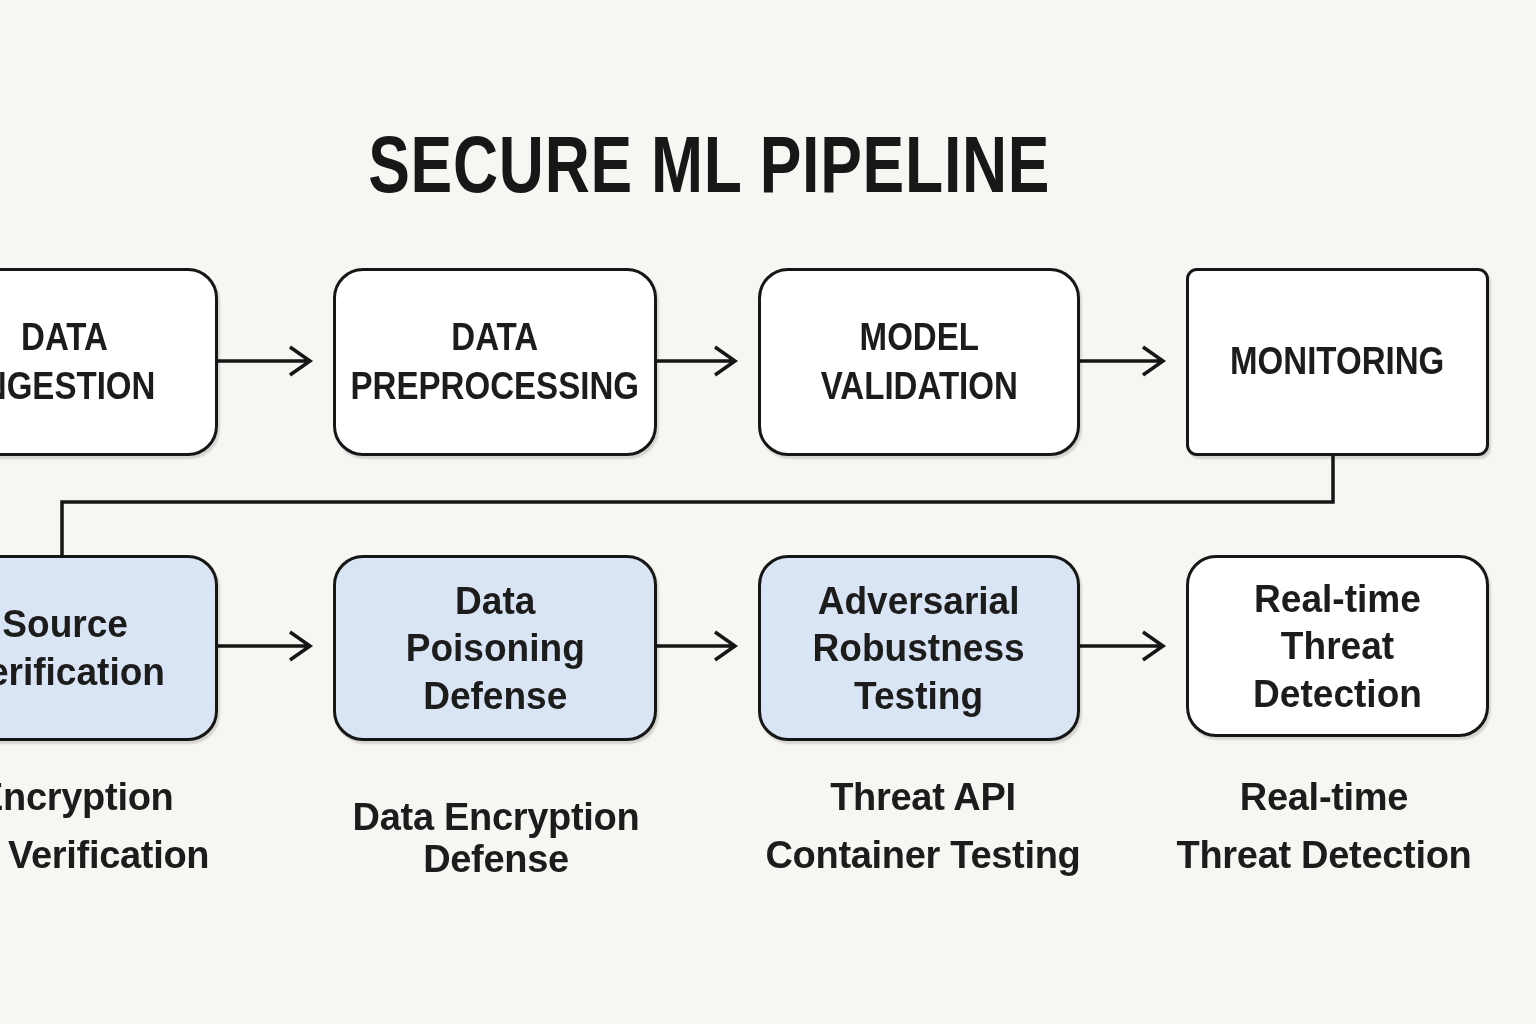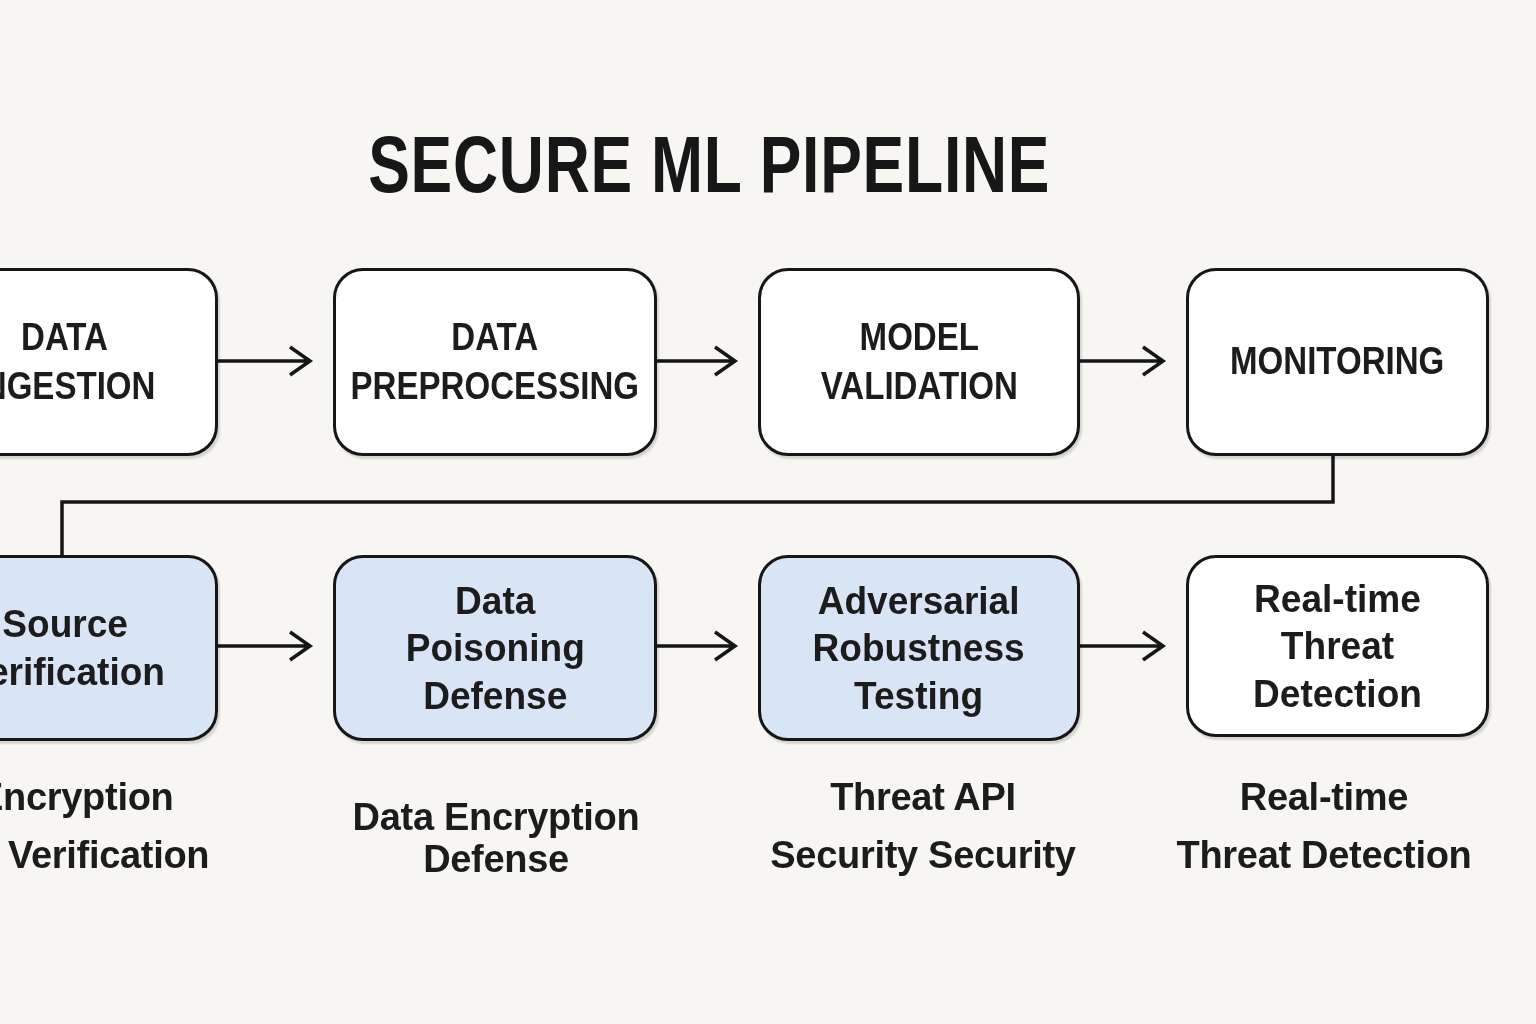--- a/index.html
+++ b/index.html
@@ -44,21 +44,21 @@
   }
   .row2 .lbl {
     font-weight:600; font-size:39px; line-height:1.22;
     transform:scaleX(0.95); transform-origin:center;
     color:#1c1c1c;
   }
 
   #b1 { left:-88px;  top:268px; width:300px; height:182px; }
   #b2 { left:333px;  top:268px; width:318px; height:182px; }
   #b3 { left:758px;  top:268px; width:316px; height:182px; }
-  #b4 { left:1186px; top:268px; width:297px; height:182px; }
+  #b4 { left:1186px; top:268px; width:297px; height:182px;border-radius:11px; }
 
   #a1 { left:-88px;  top:555px; width:300px; height:180px; }
   #a2 { left:333px;  top:555px; width:318px; height:180px; }
   #a3 { left:758px;  top:555px; width:316px; height:180px;text-align:center; }
   #a4 { left:1186px; top:555px; width:297px; height:176px; }
 
   .note {
     position:absolute;
     font-size:38px; font-weight:600; letter-spacing:-0.3px;
     color:#1c1c1c;
@@ -135,16 +135,16 @@
 Threat Detection</span>
 </div>
 
 <div class="note" id="n1l1">Encryption</div>
 <div class="note" id="n1l2">Verification</div>
 
 <div class="note centered" id="n2l1">Data Encryption</div>
 <div class="note centered" id="n2l2">Defense</div>
 
 <div class="note centered" id="n3l1">Threat API</div>
-<div class="note centered" id="n3l2">Security Security</div>
+<div class="note centered" id="n3l2">Container Testing</div>
 
 <div class="note centered" id="n4l1">Real-time</div>
 <div class="note centered" id="n4l2">Threat Detection</div>
 
 </body></html>

